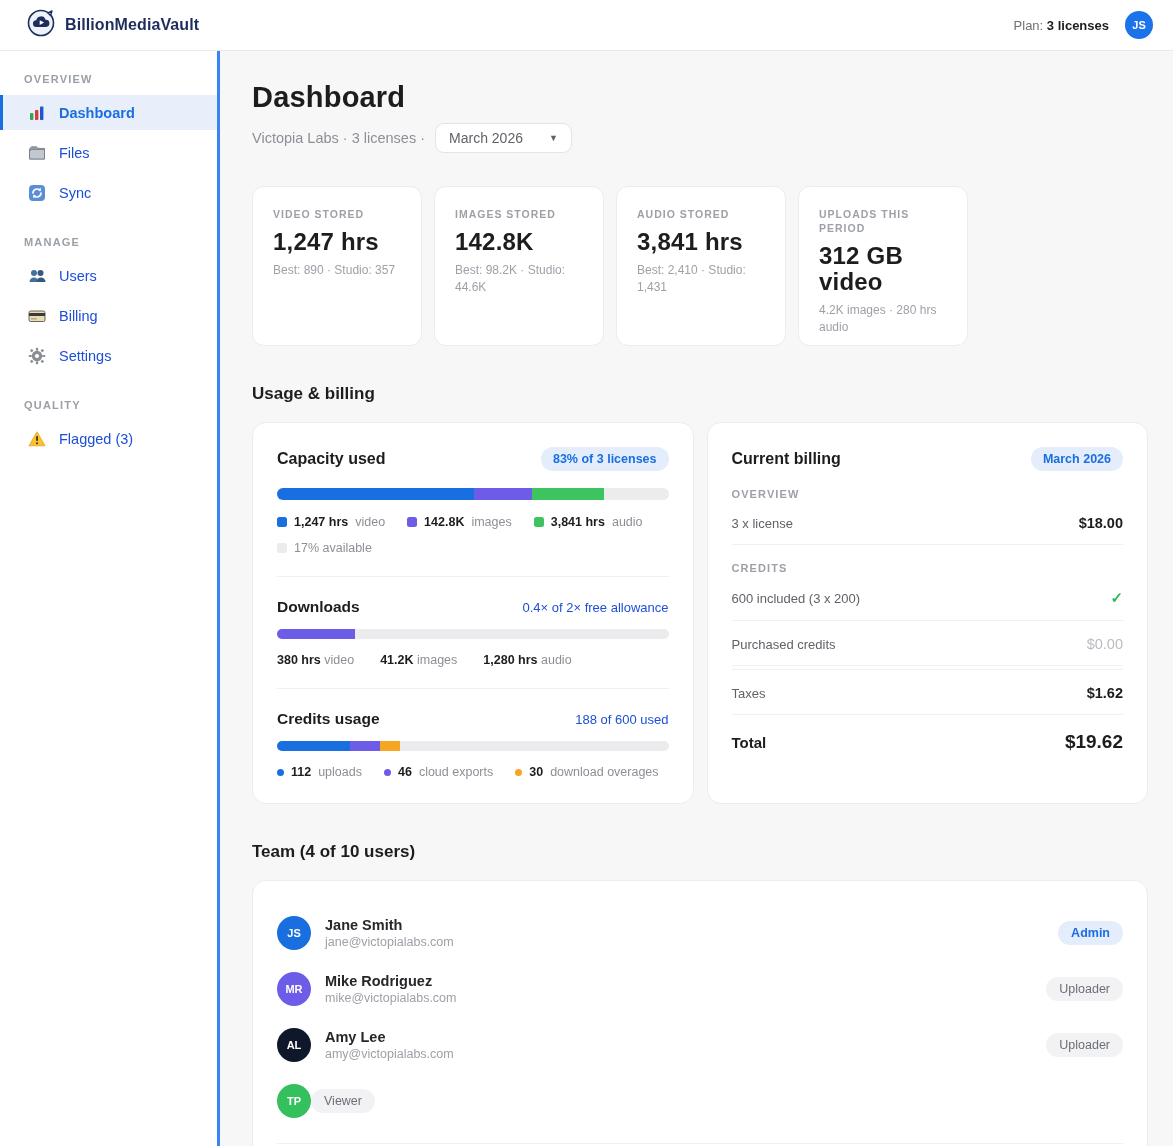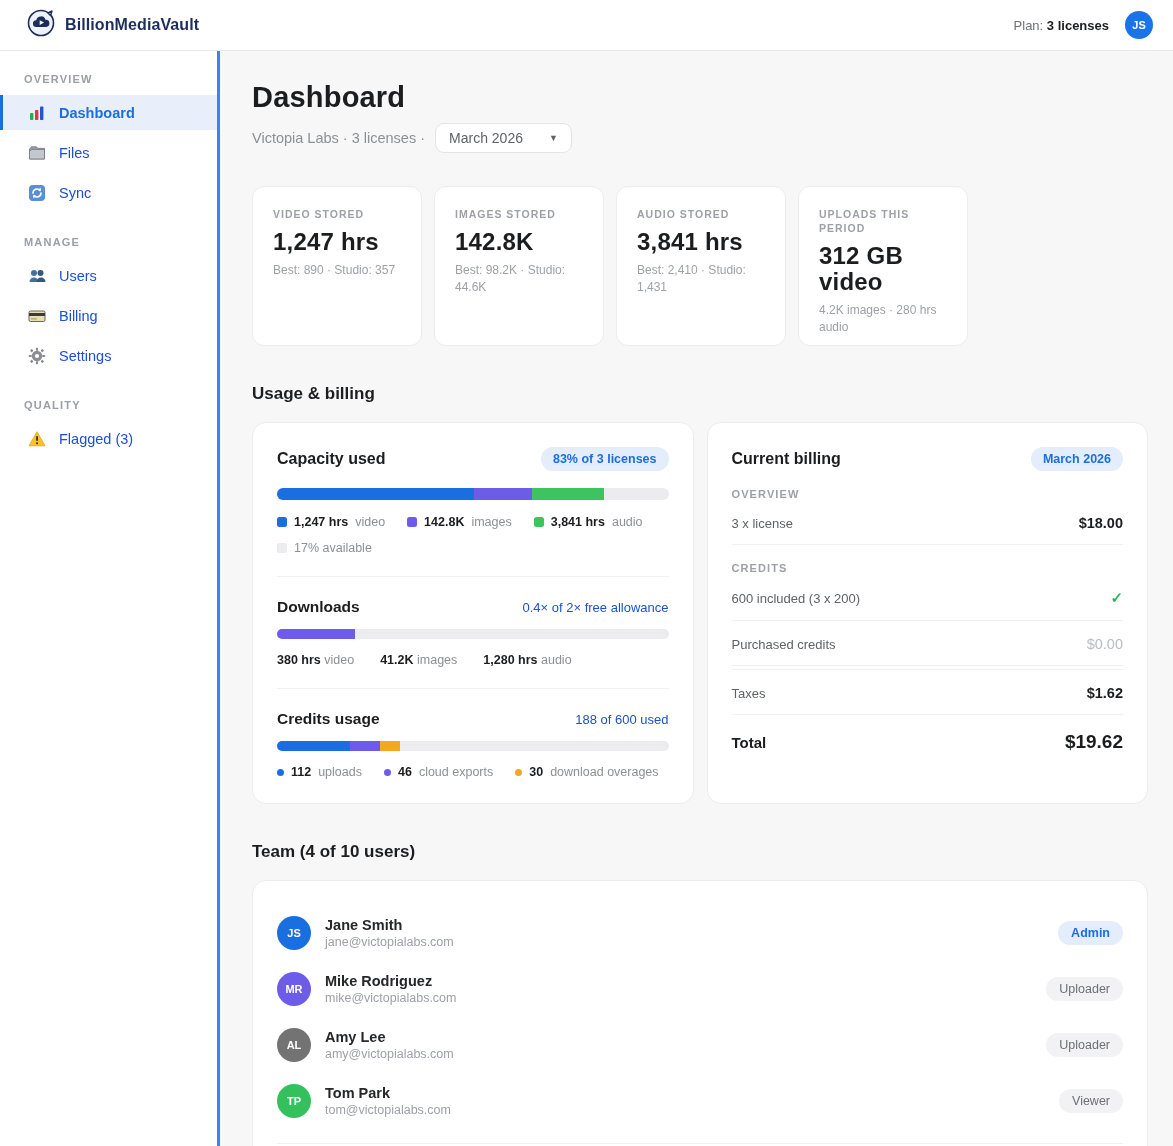--- a/index.html
+++ b/index.html
@@ -380,34 +380,30 @@
       <div class="member-row">
         <div class="avatar" style="background: rgb(108, 92, 231);">MR</div>
         <div class="member-info">
           <div class="member-name">Mike Rodriguez</div>
           <div class="member-email">mike@victopialabs.com</div>
         </div>
         <span class="role-pill">Uploader</span>
       </div>
 
       <div class="member-row">
-        <div class="avatar" style="background: #737373;">AL</div>
+        <div class="avatar" style="background: #0f172a;">AL</div>
         <div class="member-info">
           <div class="member-name">Amy Lee</div>
           <div class="member-email">amy@victopialabs.com</div>
         </div>
         <span class="role-pill">Uploader</span>
       </div>
 
       <div class="member-row">
         <div class="avatar" style="background: rgb(53, 192, 94);">TP</div>
-        <div class="member-info">
-          <div class="member-name">Tom Park</div>
-          <div class="member-email">tom@victopialabs.com</div>
-        </div>
         <span class="role-pill">Viewer</span>
       </div>
 
       <div class="team-footer">
         
         
         
         
         
       </div>

